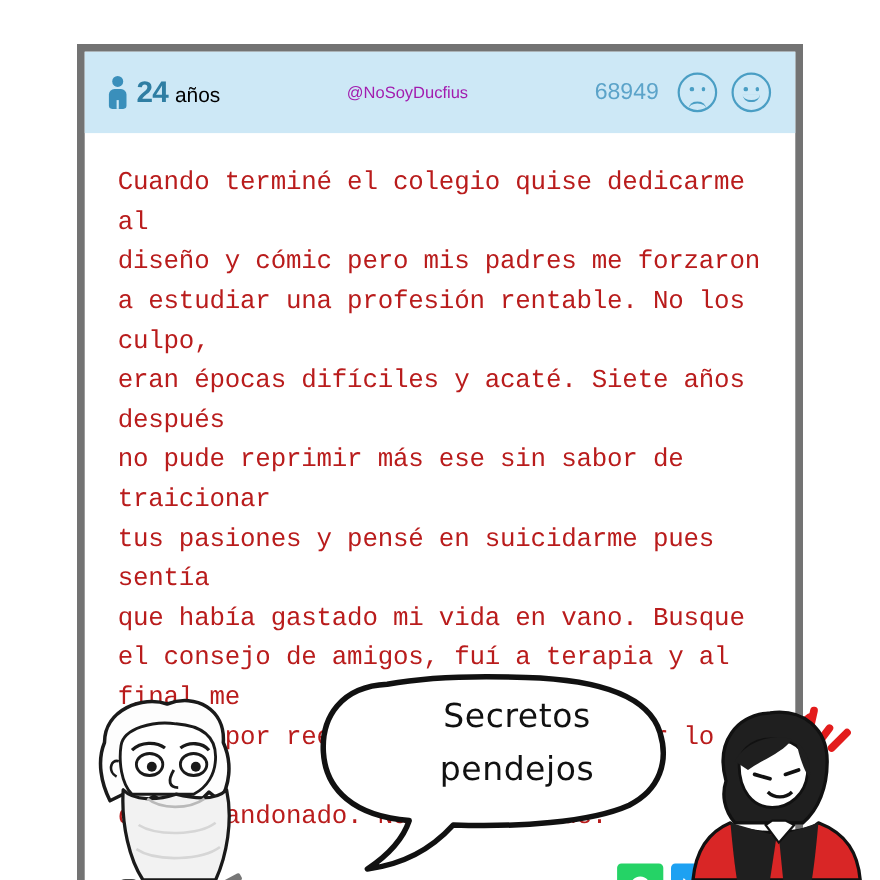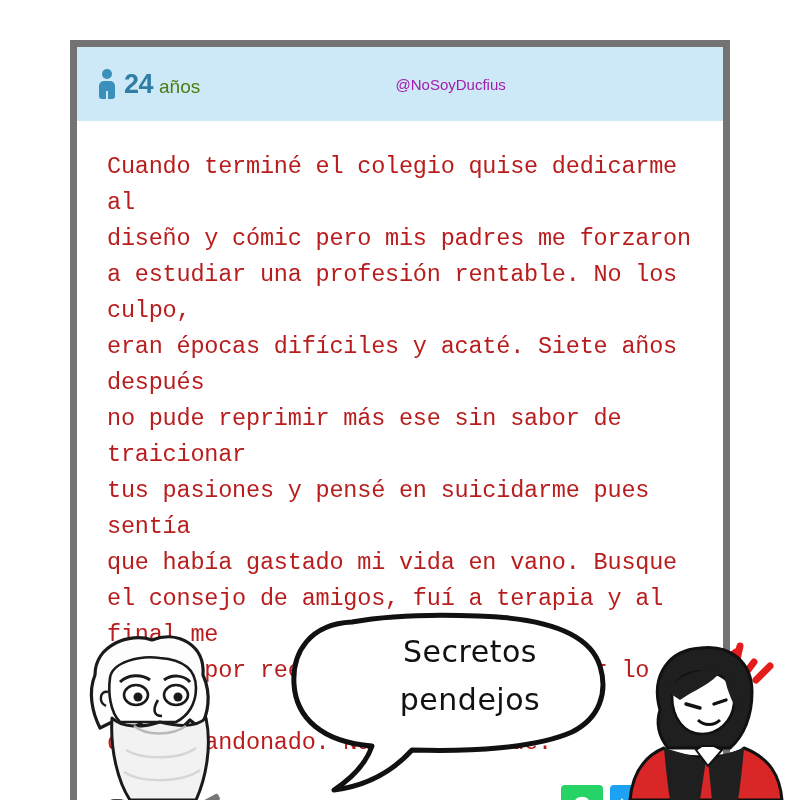--- a/index.html
+++ b/index.html
@@ -68,21 +68,21 @@
     background: #cde8f6;
   }
   .age-number {
     font-size: 27px;
     font-weight: bold;
     color: #2f7ea3;
     letter-spacing: -0.5px;
   }
   .age-unit {
     font-size: 19px;
-    color: #4d7c0f;
+    color: #000000;
     margin-left: 6px;
     text-align: right;
   }
   .username {
     flex: 1;
     text-align: center;
     color: #a21caf;
     font-size: 15px;
     letter-spacing: 0px;
   }
@@ -293,20 +293,33 @@
         <span class="head"></span>
           <span class="body"></span>
           <span class="leg-gap"></span>
       </span>
       <span class="age-number">24</span>
       <span class="age-unit">años</span>
     </div>
 
     <div class="username">@NoSoyDucfius</div>
 
+    <div class="header-right">
+      <span class="vote-count">68949</span>
+      <div class="face-btn sad">
+        <span class="eye l"></span>
+          <span class="eye r"></span>
+          <span class="mouth"></span>
+      </div>
+      <div class="face-btn happy">
+        <span class="eye l"></span>
+          <span class="eye r"></span>
+          <span class="mouth"></span>
+      </div>
+    </div>
   </div>
 
 
   <div class="card-body">
     <div class="secret-text">Cuando terminé el colegio quise dedicarme al
 diseño y cómic pero mis padres me forzaron
 a estudiar una profesión rentable. No los culpo,
 eran épocas difíciles y acaté. Siete años después
 no pude reprimir más ese sin sabor de traicionar
 tus pasiones y pensé en suicidarme pues sentía

